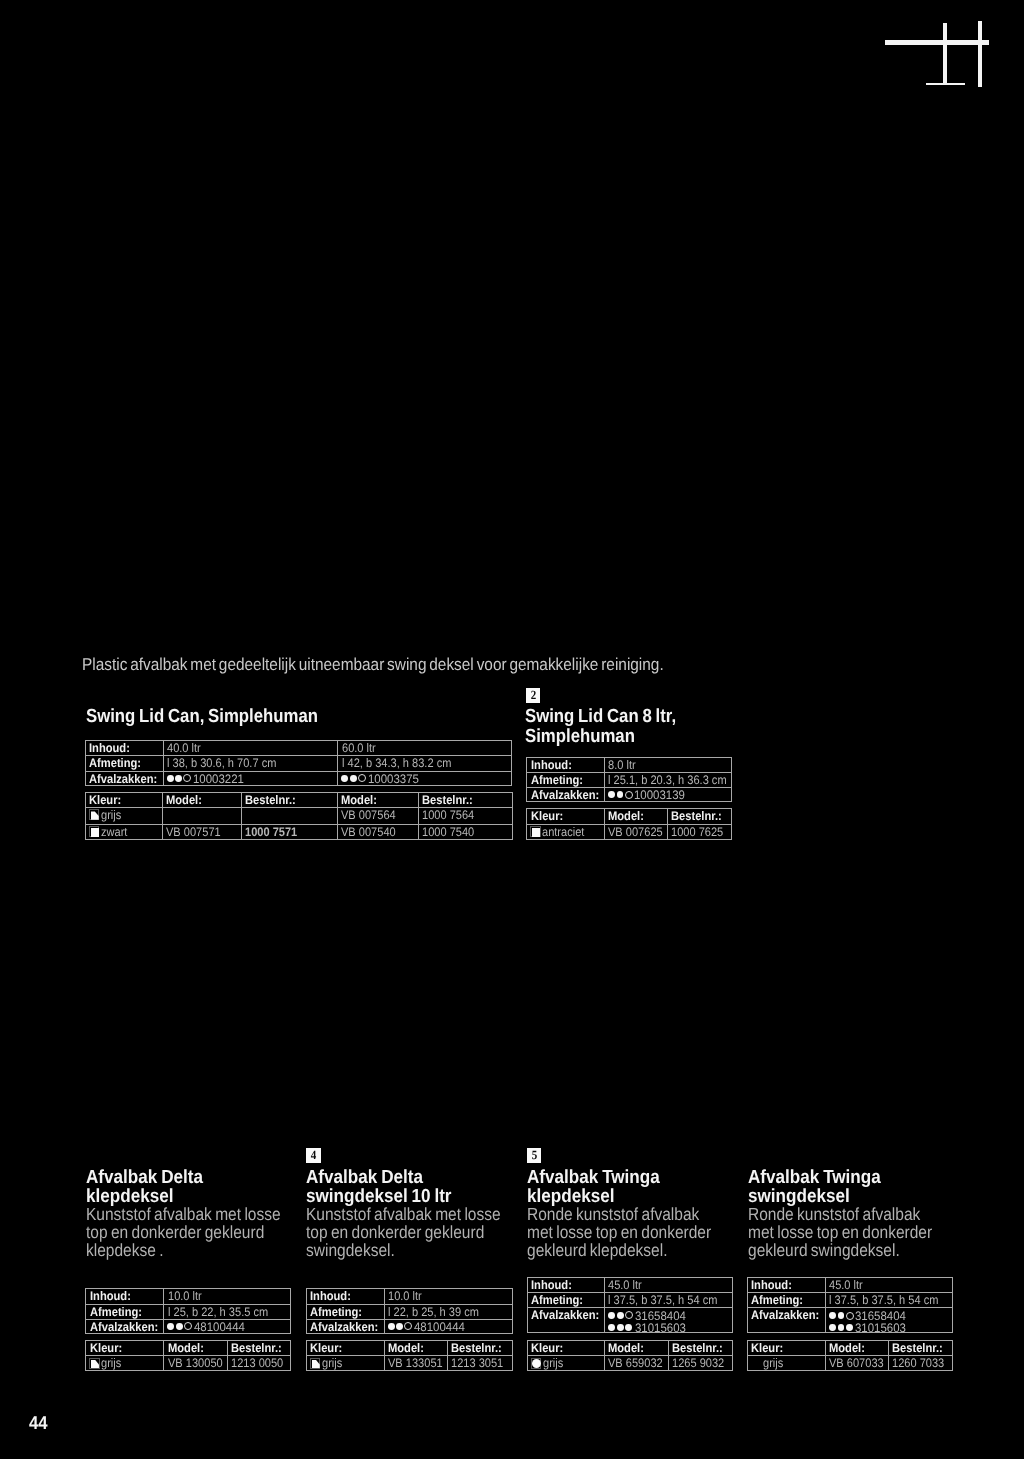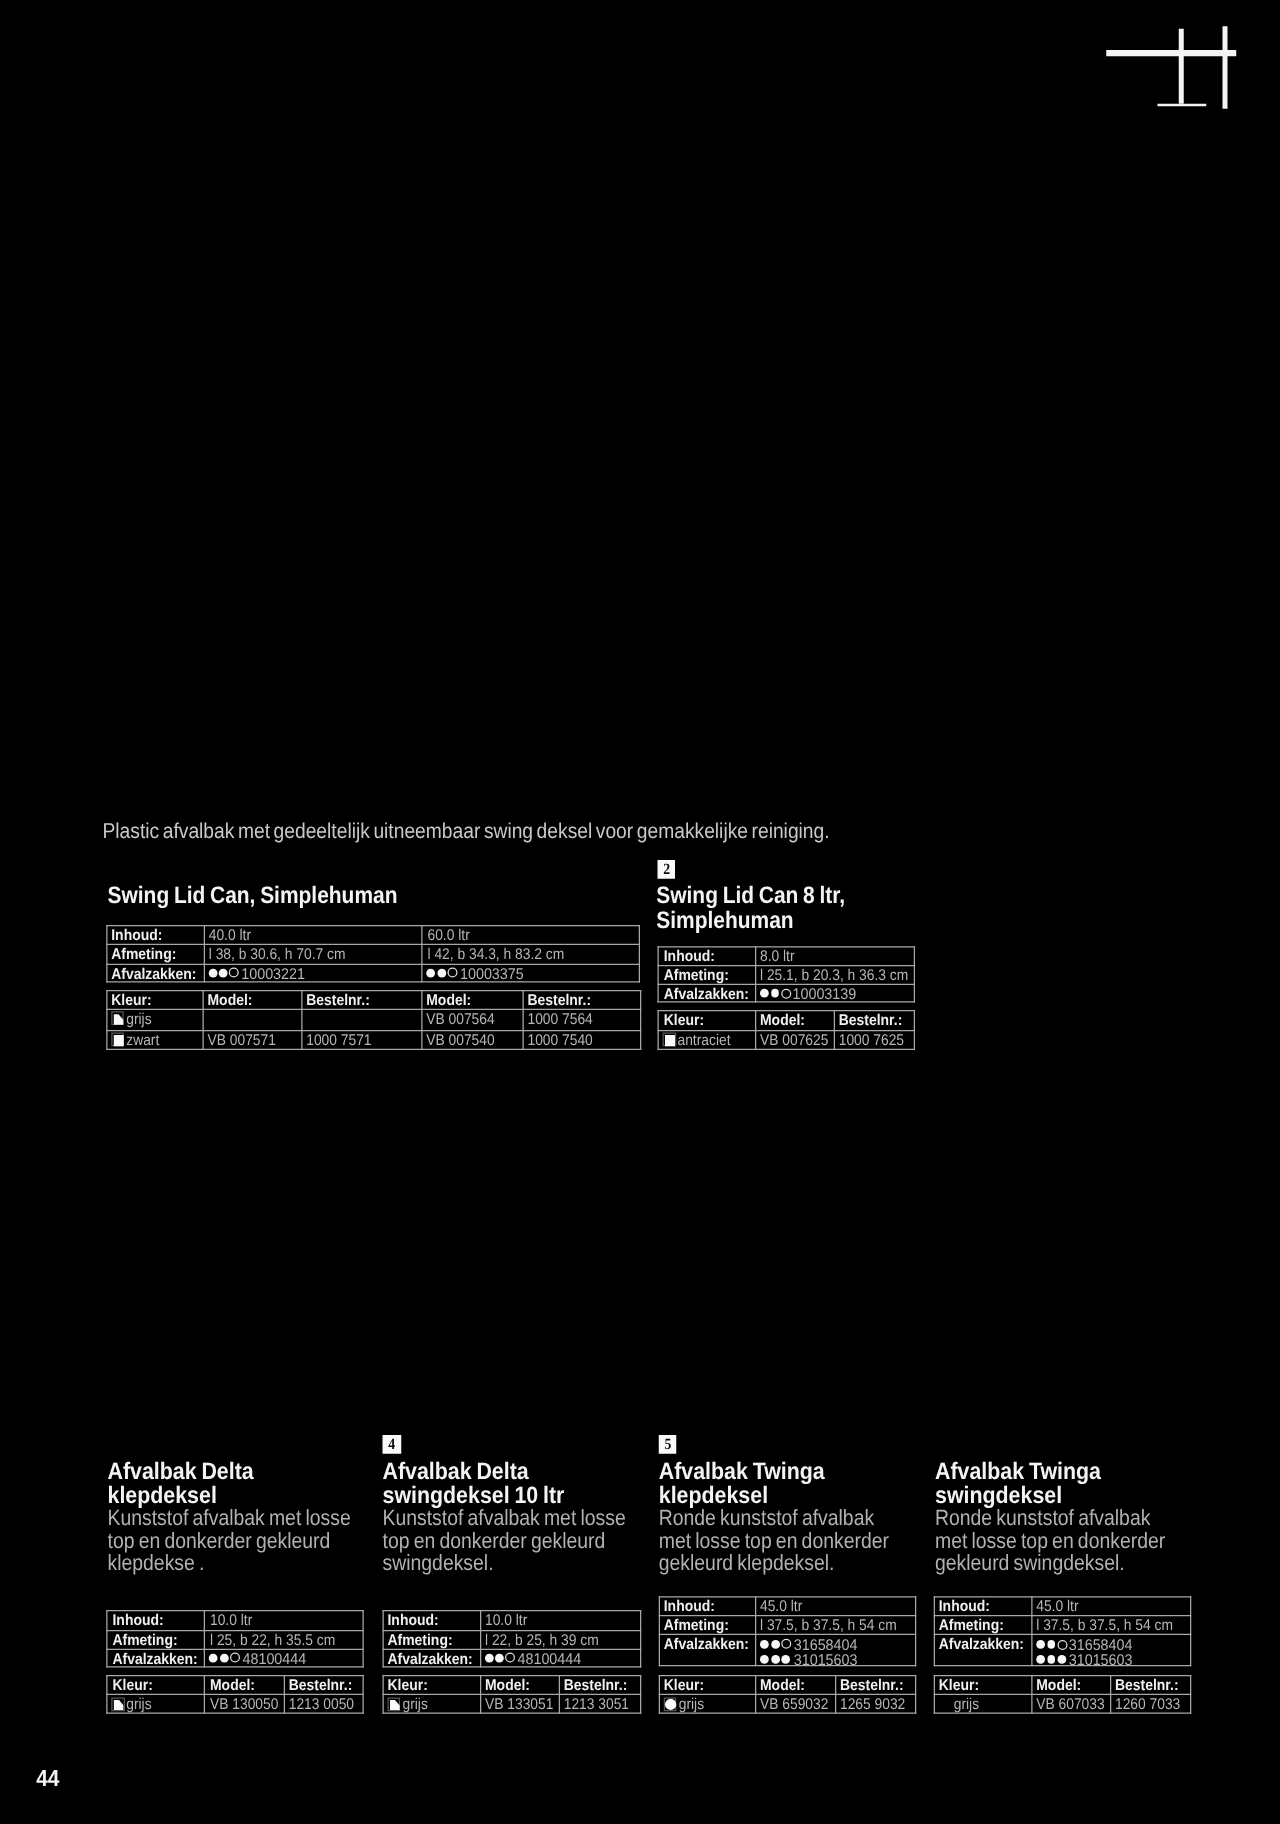--- a/index.html
+++ b/index.html
@@ -159,21 +159,21 @@
           </div>
           <div class="cell val" style="left:0;top:31.90000000000009px;width:76.8px;height:15.9px;">
             <div class="swatch-box" style="left:3.5px;top:2.5px;width:10.8px;height:10.8px;">
               <div class="swatch" style="left:0.9px;top:0.9px;width:8.700000000000001px;height:8.700000000000001px;"></div>
             </div>
             <span class="t " style="left:16.1px;top:1.0018799999999999px;font-size:12.4px;transform:scaleX(0.892);">zwart</span>
           </div>
           <div class="cell val" style="left:76.8px;top:31.90000000000009px;width:79.30000000000001px;height:15.9px;">
             <span class="t " style="left:4.2px;top:1.0018799999999999px;font-size:12.4px;transform:scaleX(0.892);">VB 007571</span>
           </div>
-          <div class="cell val" style="left:156.10000000000002px;top:31.90000000000009px;width:95.30000000000001px;height:28px;">
+          <div class="cell val" style="left:156.10000000000002px;top:31.90000000000009px;width:95.30000000000001px;height:28px;font-weight:bold;">
             <span class="t " style="left:4.2px;top:1.0018799999999999px;font-size:12.4px;transform:scaleX(0.892);">1000 7571</span>
           </div>
           <div class="cell val" style="left:251.40000000000003px;top:31.90000000000009px;width:81.59999999999997px;height:15.9px;">
             <span class="t " style="left:4.2px;top:1.0018799999999999px;font-size:12.4px;transform:scaleX(0.892);">VB 007540</span>
           </div>
           <div class="cell val" style="left:333px;top:31.90000000000009px;width:95.00000000000006px;height:15.9px;">
             <span class="t " style="left:4.2px;top:1.0018799999999999px;font-size:12.4px;transform:scaleX(0.892);">1000 7540</span>
           </div>
         </div>
       </div>

